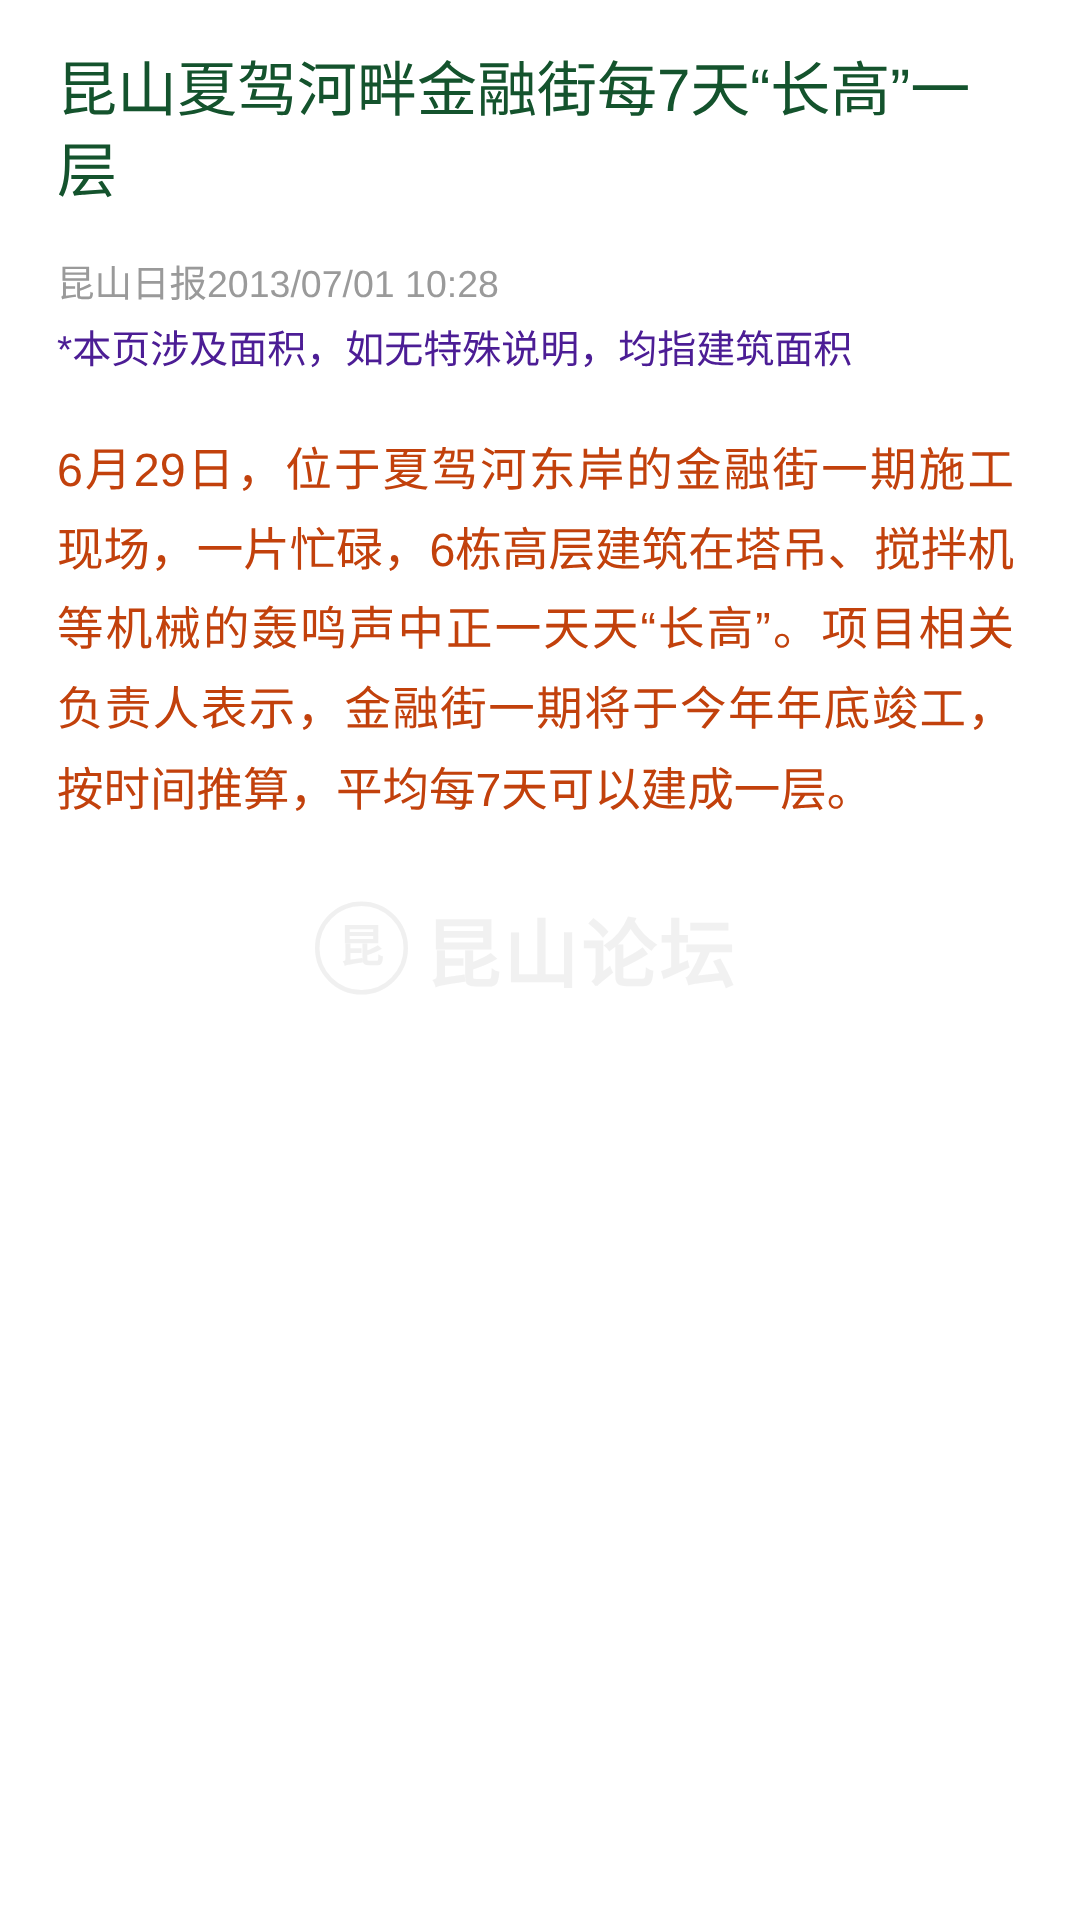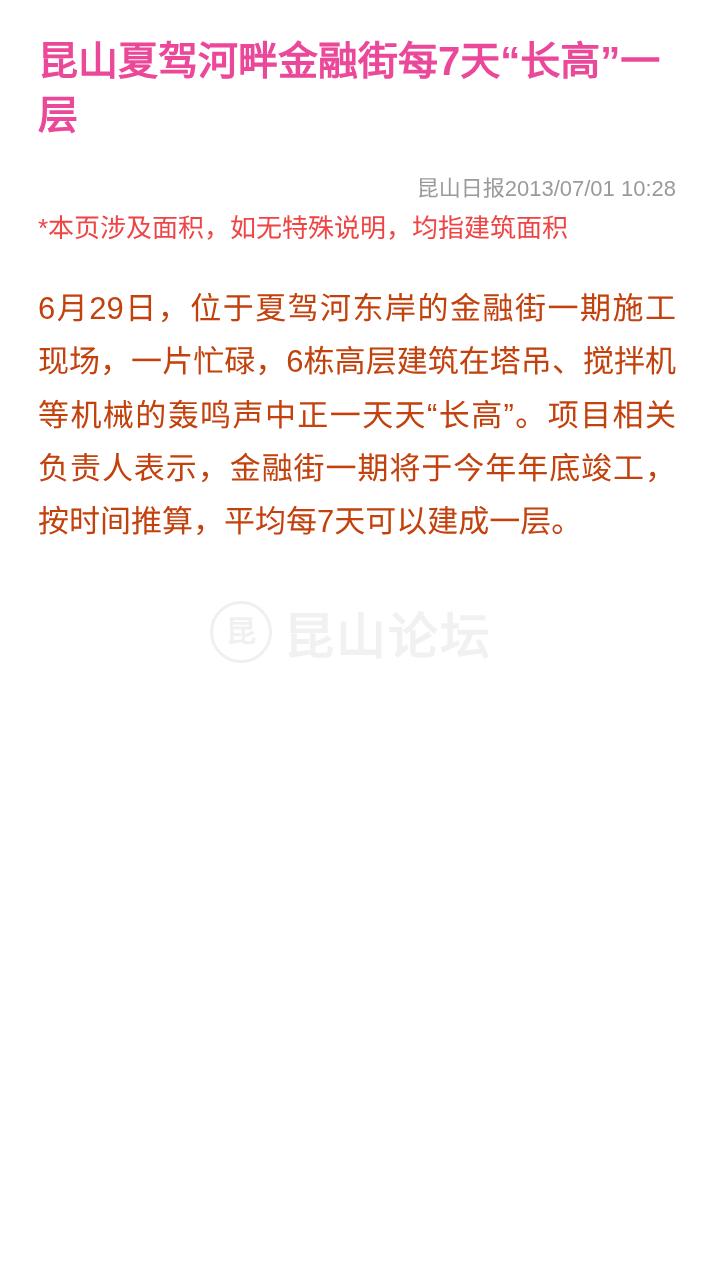--- a/index.html
+++ b/index.html
@@ -18,40 +18,39 @@
     position: relative;
     width: 714px;
     min-height: 1280px;
     box-sizing: border-box;
     padding: 34px 38px 0 38px;
     overflow: hidden;
   }
   .article-title {
     font-size: 40px;
     line-height: 1.35;
-    font-weight: bold;
-    color: #ec4899;
+    font-weight: normal;
+    color: #14532d;
     letter-spacing: 0px;
     margin: 0 0 30px 0;
     word-break: break-word;
   }
   .meta-block {
     margin: 0 0 34px 0;
   }
   .meta-source {
-    font-size: 22px;
+    font-size: 25px;
     line-height: 1.5;
     color: #9a9a9a;
     margin: 0 0 4px 0;
-    text-align: right;
   }
   .meta-note {
     font-size: 26px;
     line-height: 1.5;
-    color: #ef4444;
+    color: #4c1d95;
     margin: 0;
   }
   .article-body {
     position: relative;
     z-index: 2;
   }
   .article-body p {
     font-size: 31px;
     line-height: 1.72;
     color: #c2410c;

